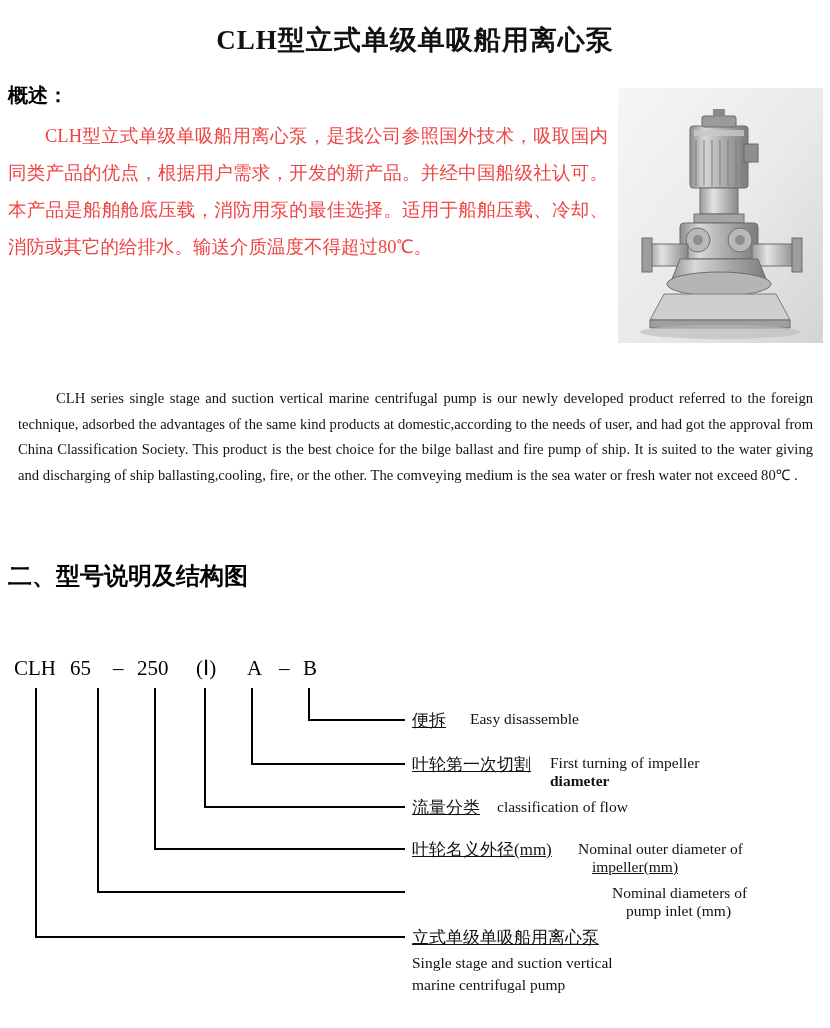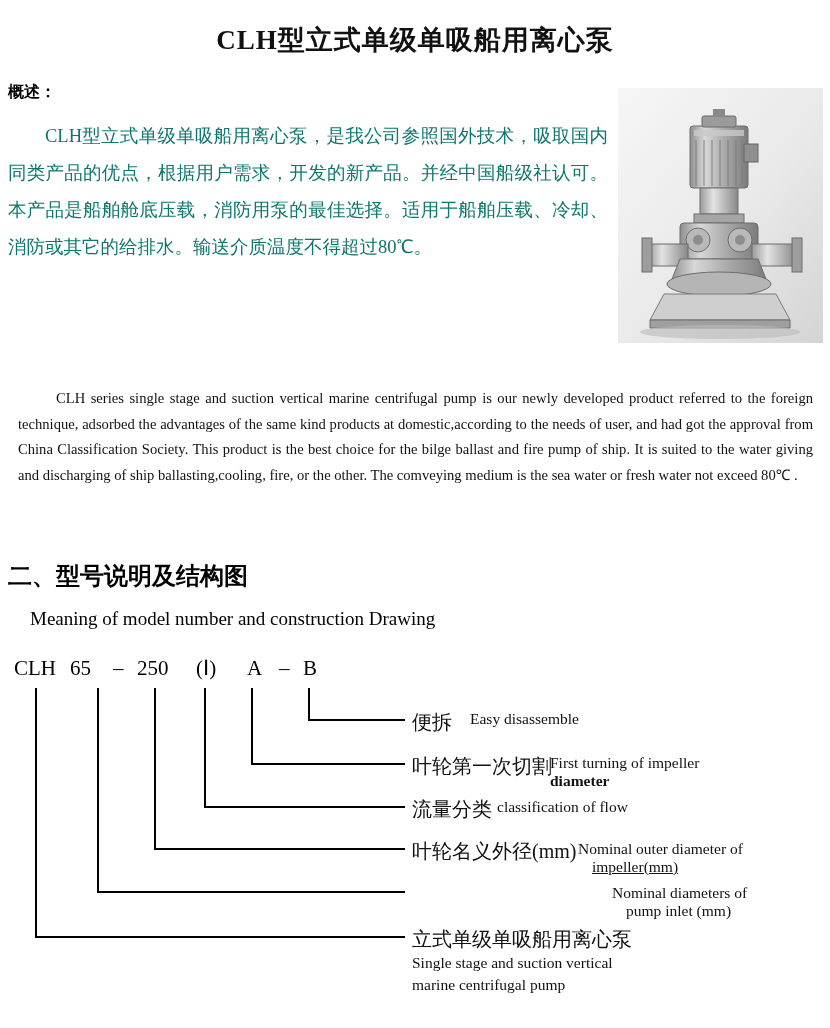--- a/index.html
+++ b/index.html
@@ -33,37 +33,37 @@
     font-size: 27px;
     letter-spacing: 1px;
     color: #111;
   }
 
   
   .overview-heading {
     position: absolute;
     top: 82px;
     left: 8px;
-    font-size: 16px;
+    font-size: 20px;
     font-weight: bold;
     font-family: "Liberation Serif", serif;
   }
 
   
   .cn-paragraph {
     position: absolute;
     top: 118px;
     left: 8px;
     width: 600px;
     font-size: 18.5px;
     line-height: 37px;
     text-align: justify;
     text-indent: 37px;
     font-family: "Liberation Serif", serif;
-    color: #0f766e;
+    color: #ef4444;
   }
 
   
   .photo {
     position: absolute;
     top: 88px;
     left: 618px;
     width: 205px;
     height: 255px;
     background: linear-gradient(135deg, #f3f3f3 0%, #e4e4e4 45%, #d8d8d8 100%);
@@ -129,21 +129,21 @@
   }
 
   .lbl {
     position: absolute;
     font-family: "Liberation Serif", serif;
     white-space: nowrap;
     color: #111;
   }
   .lbl-en { font-size: 15.5px; }
   .lbl-en2 { font-size: 15.5px; }
-  .lbl-big-cn { font-size: 20px; }
+  .lbl-big-cn { font-size: 17px; text-decoration: underline; }
 </style>
 </head>
 <body>
 
 <div class="page">
 
   <div class="doc-title">CLH型立式单级单吸船用离心泵</div>
 
   <div class="overview-heading">概述：</div>
 
@@ -208,21 +208,20 @@
       <path d="M46 206 L158 206 L172 232 L32 232 Z" fill="#cfcfcf" stroke="#7a7a7a" stroke-width="1"></path>
       <path d="M32 232 L172 232 L172 240 L32 240 Z" fill="#9f9f9f" stroke="#6d6d6d" stroke-width="1"></path>
 
       <ellipse cx="102" cy="244" rx="80" ry="7" fill="#bdbdbd" opacity="0.65"></ellipse>
     </svg>
   </div>
 
   <div class="en-paragraph">CLH series single stage and suction vertical marine centrifugal pump is our newly developed product referred to the foreign technique, adsorbed the advantages of the same kind products at domestic,according to the needs of user, and had got the approval from China Classification Society. This product is the best choice for the bilge ballast and fire pump of ship. It is suited to the water giving and discharging of ship ballasting,cooling, fire, or the other. The comveying medium is the sea water or fresh water not exceed 80℃ .</div>
 
   <div class="section2-title">二、型号说明及结构图</div>
-  <div class="section2-sub">Meaning of model number and construction Drawing</div>
 
   <div class="model-row">
     <span class="model-tok" style="left:14px">CLH</span>
     <span class="model-tok" style="left:70px">65</span>
     <span class="model-tok" style="left:113px">–</span>
     <span class="model-tok" style="left:137px">250</span>
     <span class="model-tok" style="left:196px">(Ⅰ)</span>
     <span class="model-tok" style="left:247px">A</span>
     <span class="model-tok" style="left:279px">–</span>
     <span class="model-tok" style="left:303px">B</span>

